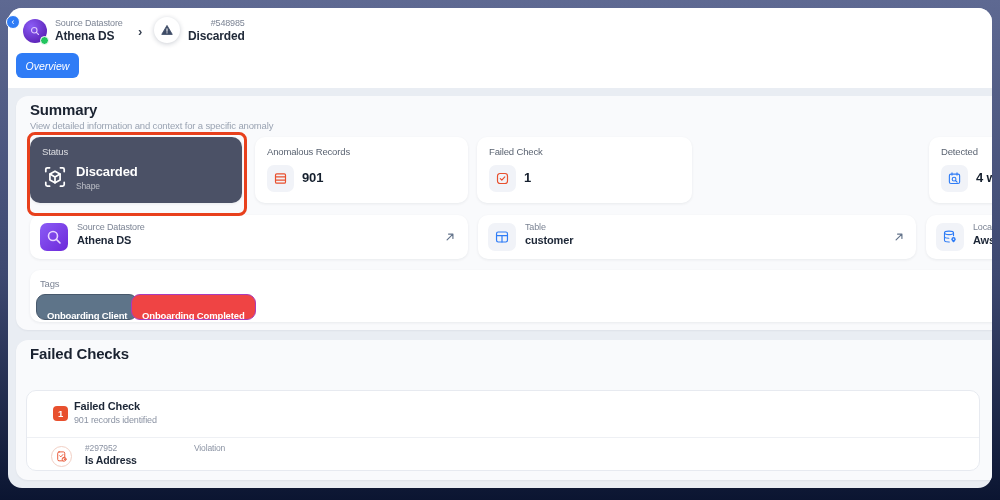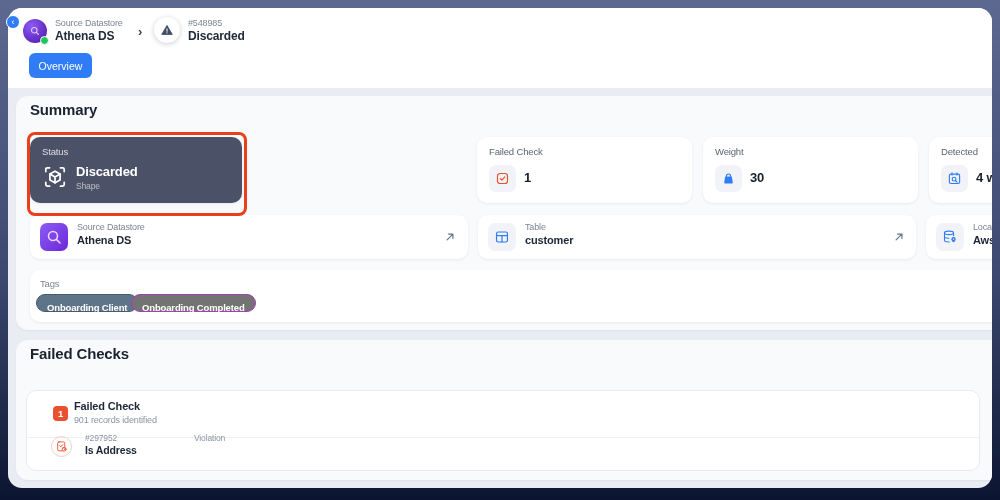--- a/index.html
+++ b/index.html
@@ -31,23 +31,23 @@
     background:#22c55e; border:1.5px solid #fff; }
   .bc-icon-warn {
     width:26px; height:26px; border-radius:50%; background:#fff;
     box-shadow:0 1px 5px rgba(20,30,60,.22);
     display:flex; align-items:center; justify-content:center;
   }
   .bc-label { font-size:9px; color:#7c8494; line-height:11px; }
   .bc-value { font-size:12px; font-weight:bold; color:#222b3a; line-height:14px; }
   .bc-sep { position:absolute; left:130px; top:16px; font-size:13px; font-weight:bold; color:#374151; }
   .overview-tab {
-    position:absolute; left:21px; top:45px; width:63px; height:25px;
+    position:absolute; left:8px; top:45px; width:63px; height:25px;
     background:#2f7cf6; border:none; border-radius:6px;
-    color:#fff; font-size:10.5px; font-family:inherit; cursor:pointer;
+    color:#fff; font-size:10.5px; font-family:inherit; cursor:pointer;font-style:italic;
   }
   
   .section {
     position:absolute; left:8px; width:1070px; background:#f9fafc;
     border-radius:12px; box-shadow:0 1px 2px rgba(16,24,40,.05);
   }
   .sec-title { position:absolute; left:14px; top:5px; font-size:15px; font-weight:bold; color:#1a2230; }
   .sec-sub { position:absolute; left:14px; top:24px; font-size:9.5px; color:#9aa3b2; }
   .card {
     position:absolute; background:#fff; border-radius:10px;
@@ -71,39 +71,39 @@
   
   .link-card { height:44px; }
   .lk-iconbox { position:absolute; left:10px; top:8px; width:28px; height:28px; border-radius:7px;
     background:#f1f3f8; display:flex; align-items:center; justify-content:center; }
   .lk-label { position:absolute; left:47px; top:7px; font-size:9px; color:#7c8494; white-space:nowrap; }
   .lk-value { position:absolute; left:47px; top:19px; font-size:11px; font-weight:bold; color:#1c2636; white-space:nowrap; }
   .lk-arrow { position:absolute; top:15px; width:14px; height:14px; cursor:pointer; }
   
   .tag-label { position:absolute; left:10px; top:8px; font-size:9.5px; color:#7c8494; }
   .pill {
-    position:absolute; top:24px; height:18px; border-radius:9px; padding:4px 10px;
+    position:absolute; top:24px; height:18px; border-radius:9px; padding:12px 10px;
     font-size:9.5px; font-weight:bold; color:#fff; line-height:17px; cursor:pointer;
   }
   .pill-slate { background:#5e7489; border:1px solid #48596c; }
-  .pill-purple { background:#737373; border:1px solid #a93cba; }
+  .pill-purple { background:#ef4444; border:1px solid #a93cba; }
   
   .check-list {
     position:absolute; left:10px; top:50px; width:954px; height:81px;
     background:#fff; border:1px solid #e7eaf0; border-radius:10px;
   }
   .fc-badge {
     position:absolute; left:26px; top:15px; width:15px; height:15px; border-radius:4px;
     background:#e8502e; color:#fff; font-size:9.5px; font-weight:bold;
     text-align:center; line-height:15px;
   }
   .fc-title { position:absolute; left:47px; top:9px; font-size:11px; font-weight:bold; color:#1c2636; }
   .fc-sub { position:absolute; left:47px; top:24px; font-size:9px; color:#8b93a3; }
   .fc-divider { position:absolute; left:0; top:46px; width:100%; height:1px; background:#eef0f4; }
-  .fc-row { position:absolute; left:0; top:39px; width:100%; height:33px; }
+  .fc-row { position:absolute; left:0; top:49px; width:100%; height:33px; }
   .fc-icon-circ {
     position:absolute; left:24px; top:6px; width:21px; height:21px; border-radius:50%;
     border:1px solid #f2cfc4; display:flex; align-items:center; justify-content:center;
   }
   .fc-id { position:absolute; left:58px; top:3px; font-size:8.5px; color:#8b93a3; }
   .fc-name { position:absolute; left:58px; top:14px; font-size:10.5px; font-weight:bold; color:#1c2636; }
   .fc-vlabel { position:absolute; left:167px; top:3px; font-size:8.5px; color:#8b93a3; }
   .fc-vtext { position:absolute; left:167px; top:14px; font-size:9.5px; color:#2a3342; white-space:nowrap; }
 </style>
 </head>
@@ -124,80 +124,81 @@
         <span class="bc-dot"></span>
       </div>
       <div style="margin-left:8px;">
         <div class="bc-label">Source Datastore</div>
         <div class="bc-value">Athena DS</div>
       </div>
     </div>
 
     <span class="bc-sep">›</span>
 
-    <div class="bc-item" style="left:146px; top:9px;">
+    <div class="bc-item" style="left:146px; top:9px;text-align:right;">
       <div class="bc-icon-warn">
         <svg width="14" height="14" viewBox="0 0 24 24">
           <path d="M12 4.2 21 19.5 H3 Z" fill="#3e4b66" stroke="#3e4b66" stroke-width="1.5" stroke-linejoin="round"></path>
           <path d="M12 9.8v4.2" stroke="#fff" stroke-width="1.8" stroke-linecap="round"></path>
           <circle cx="12" cy="16.8" r="1.05" fill="#fff"></circle>
         </svg>
       </div>
       <div style="margin-left:8px;">
         <div class="bc-label">#548985</div>
         <div class="bc-value">Discarded</div>
       </div>
     </div>
 
     <button class="overview-tab">Overview</button>
   </div>
 
   <div class="section" style="top:88px; height:234px;">
     <div class="sec-title">Summary</div>
+    <div class="sec-sub">View detailed information and context for a specific anomaly</div>
 
     <div class="annotation" style="left:11px; top:36px; width:220px; height:84px;"></div>
 
     <div class="card status-card" style="left:14px; top:41px; width:212px; height:66px;padding-left:33px;">
       <div class="m-label">Status</div>
       <div class="st-icon">
         <svg width="26" height="26" viewBox="0 0 24 24" fill="none" stroke="#ffffff" stroke-width="1.6" stroke-linecap="round" stroke-linejoin="round">
           <path d="M3.5 7V5A1.5 1.5 0 0 1 5 3.5h2"></path>
           <path d="M17 3.5h2A1.5 1.5 0 0 1 20.5 5v2"></path>
           <path d="M20.5 17v2a1.5 1.5 0 0 1-1.5 1.5h-2"></path>
           <path d="M7 20.5H5A1.5 1.5 0 0 1 3.5 19v-2"></path>
           <path d="M12 6.6l4.7 2.7v5.4L12 17.4l-4.7-2.7V9.3z"></path>
           <path d="M7.3 9.3 12 12l4.7-2.7M12 12v5.4"></path>
         </svg>
       </div>
       <div class="st-value">Discarded</div>
       <div class="st-sub">Shape</div>
     </div>
 
+    <div class="card" style="left:239px; top:41px; width:213px; height:66px;">
+      <div class="m-label">Anomalous Records</div>
+      <div class="icon-box">
+        <svg width="15" height="15" viewBox="0 0 24 24" fill="none" stroke="#e8502e" stroke-width="1.9" stroke-linecap="round">
+          <rect x="4" y="4.5" width="16" height="15" rx="2"></rect>
+          <path d="M4 9.5h16M4 14.5h16"></path>
+        </svg>
+      </div>
+      <div class="m-value">901</div>
+    </div>
 
     <div class="card" style="left:461px; top:41px; width:215px; height:66px;">
       <div class="m-label">Failed Check</div>
       <div class="icon-box">
         <svg width="15" height="15" viewBox="0 0 24 24" fill="none" stroke="#e8502e" stroke-width="1.9" stroke-linecap="round" stroke-linejoin="round">
           <rect x="4" y="4" width="16" height="16" rx="4"></rect>
           <path d="M8.5 12.2l2.4 2.4 4.8-5.2"></path>
         </svg>
       </div>
       <div class="m-value">1</div>
     </div>
 
-    <div class="card" style="left:687px; top:41px; width:215px; height:66px;">
-      <div class="m-label">Weight</div>
-      <div class="icon-box">
-        <svg width="15" height="15" viewBox="0 0 24 24">
-          <path d="M8.7 9V8a3.3 3.3 0 0 1 6.6 0v1" fill="none" stroke="#2e7cf6" stroke-width="1.8"></path>
-          <path d="M7.6 8.6h8.8a1 1 0 0 1 1 .84l1.45 8.6A1.6 1.6 0 0 1 17.27 20H6.73a1.6 1.6 0 0 1-1.58-1.96L6.6 9.44a1 1 0 0 1 1-.84z" fill="#2e7cf6"></path>
-        </svg>
-      </div>
-      <div class="m-value">30</div>
-    </div>
 
     <div class="card" style="left:913px; top:41px; width:215px; height:66px;">
       <div class="m-label">Detected</div>
       <div class="icon-box">
         <svg width="15" height="15" viewBox="0 0 24 24" fill="none" stroke="#2e7cf6" stroke-width="1.8" stroke-linecap="round">
           <rect x="3.8" y="5" width="16.4" height="15" rx="2.5"></rect>
           <path d="M8 3v3.5M16 3v3.5"></path>
           <circle cx="11.3" cy="13" r="3"></circle>
           <path d="M13.5 15.2l2.7 2.7"></path>
         </svg>

